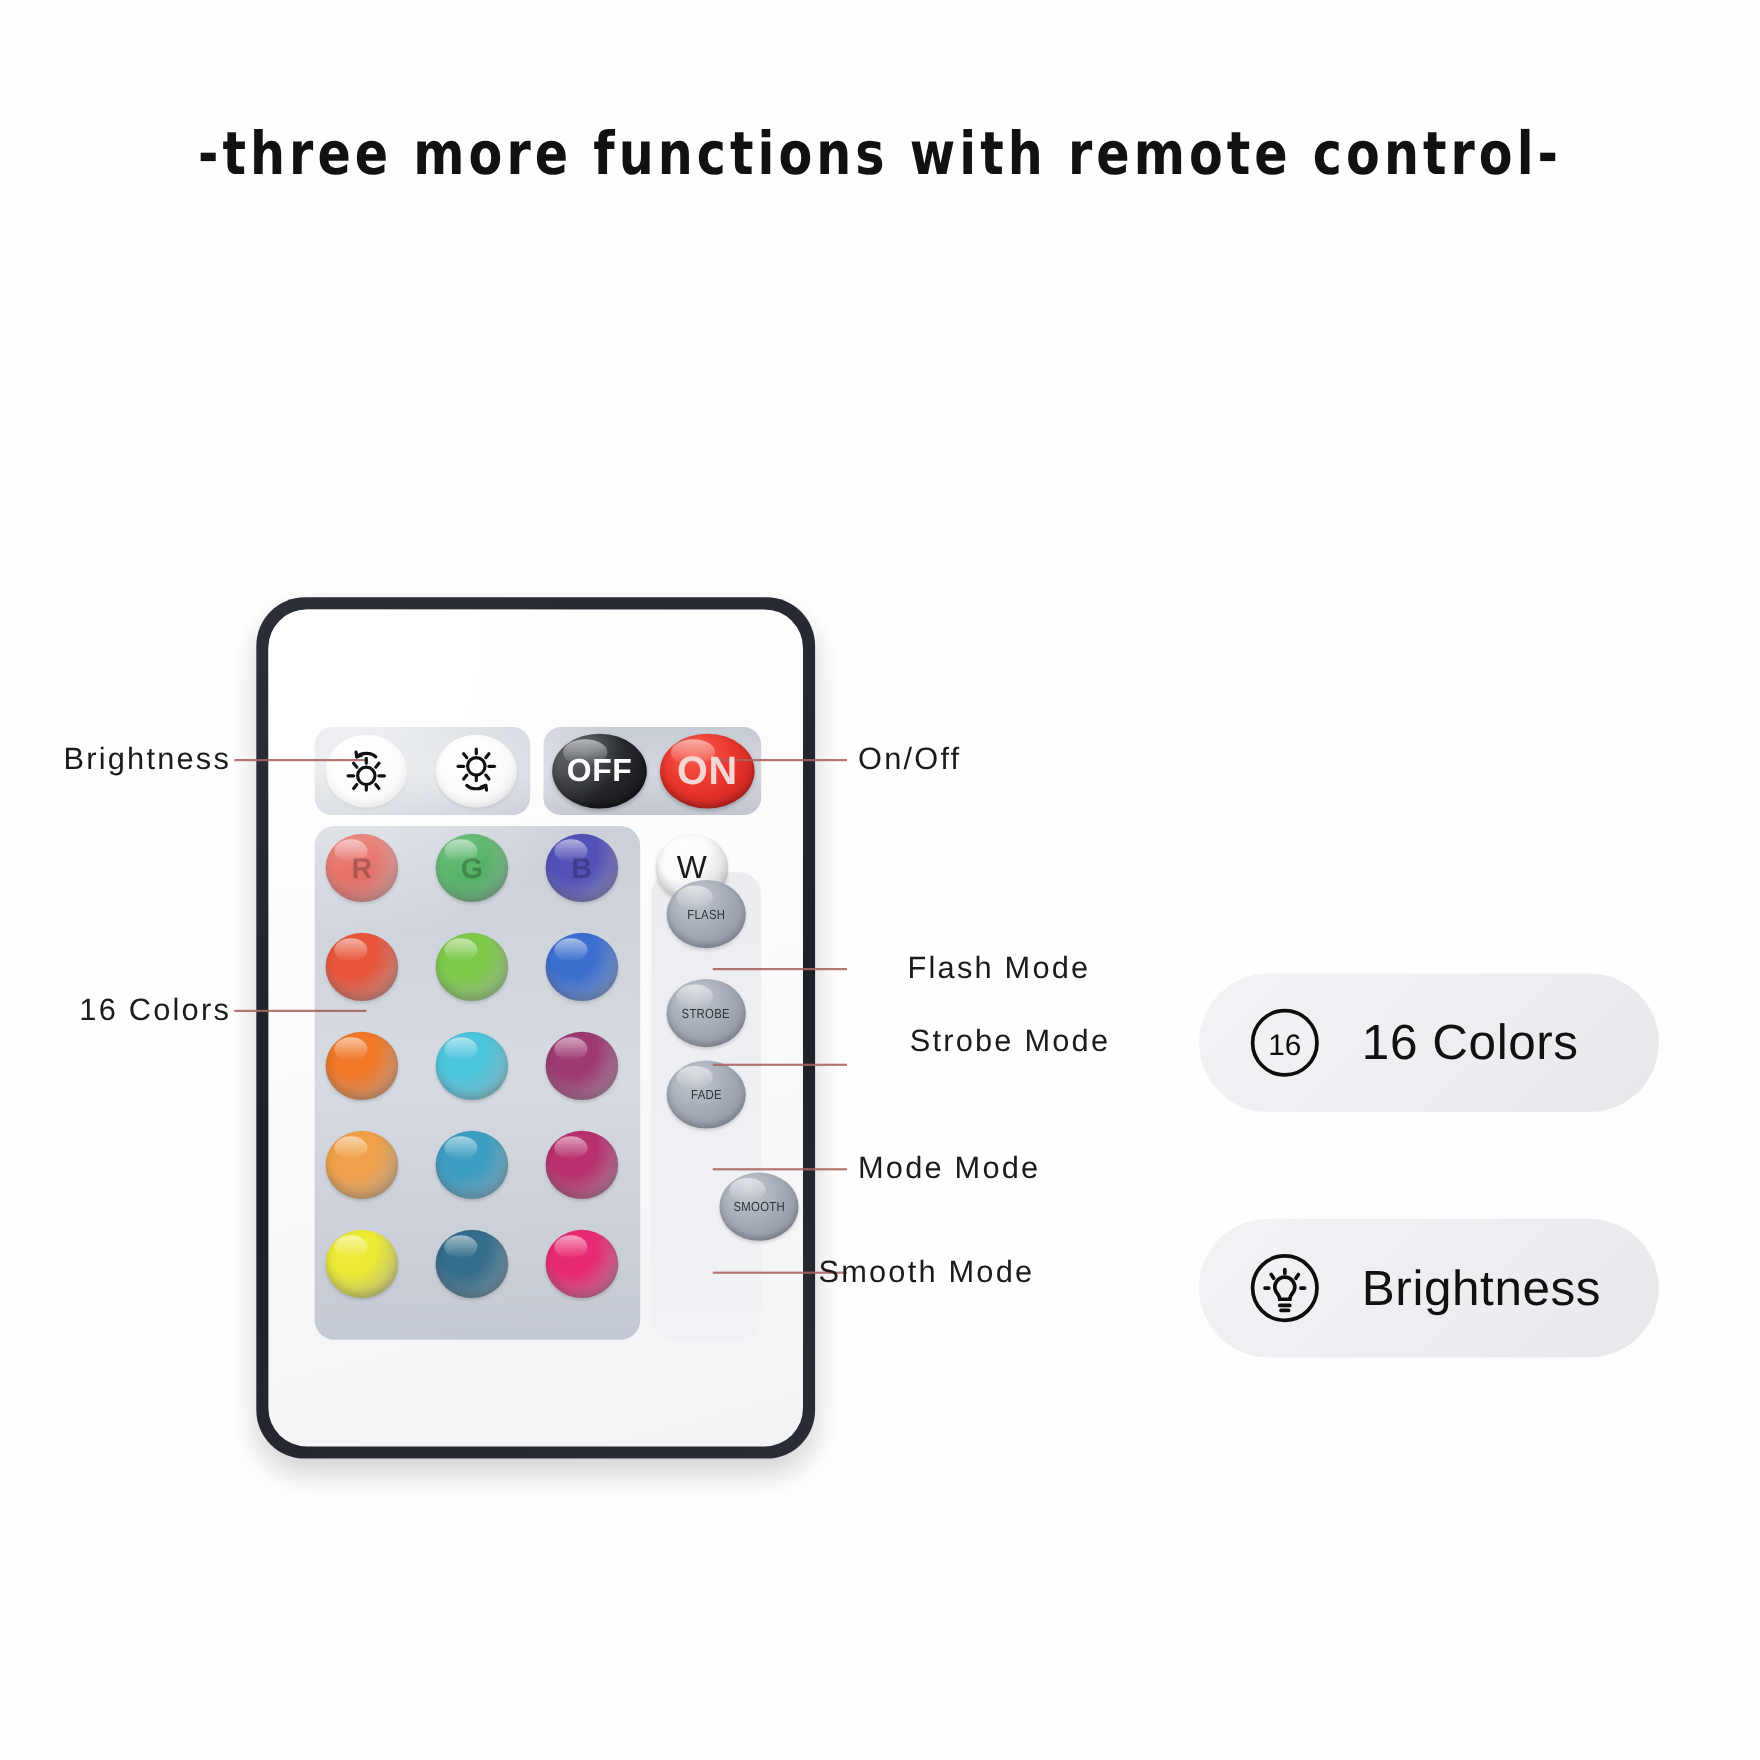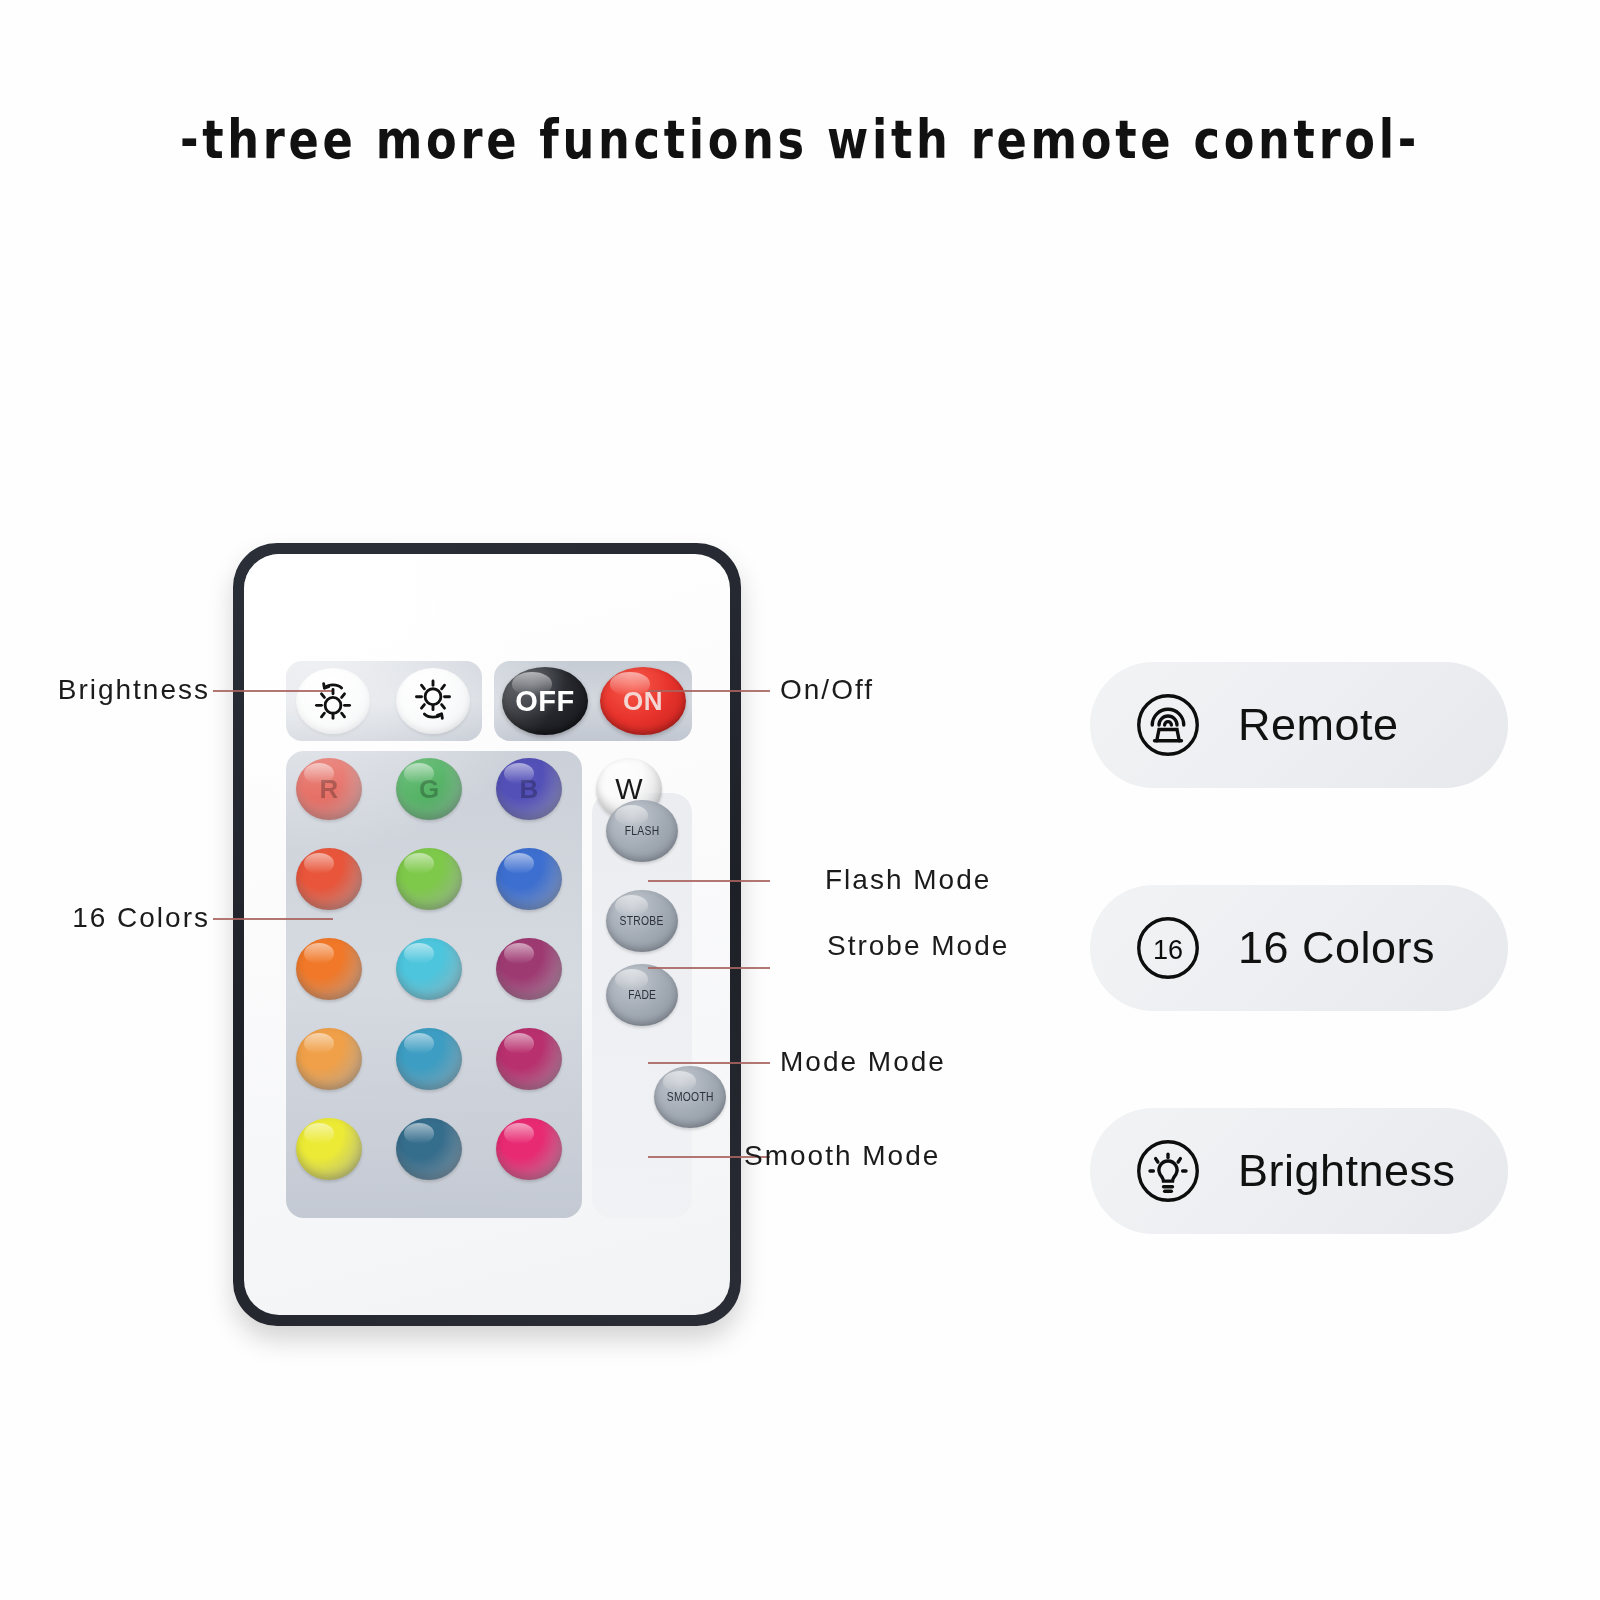--- a/index.html
+++ b/index.html
@@ -115,21 +115,21 @@
   #btn-off {
     left: 258px; top: 113px; width: 86px; height: 68px;
     background: radial-gradient(ellipse at 35% 25%, #4d5158 0%, #24262b 50%, #111316 100%);
     color: #ffffff; font-size: 29px; letter-spacing: 0.5px;
     box-shadow: inset 0 -3px 7px rgba(0,0,0,0.45), 0 2px 4px rgba(0,0,0,0.25);
     font-family: "Liberation Sans", sans-serif;
   }
   #btn-on {
     left: 356px; top: 113px; width: 86px; height: 68px;
     background: radial-gradient(ellipse at 38% 26%, #f8594a 0%, #e8342c 48%, #c21d1c 100%);
-    color: #f4d6d4; font-size: 26px; letter-spacing: 0.5px;
+    color: #f4d6d4; font-size: 36px; letter-spacing: 0.5px;
     box-shadow: inset 0 -3px 7px rgba(0,0,0,0.30), 0 2px 4px rgba(0,0,0,0.22);
     font-family: "Liberation Sans", sans-serif;
   }
 
   
   .btn-color {
     width: 66px; height: 62px;
     box-shadow: inset 0 -4px 8px rgba(0,0,0,0.18), 0 2px 3px rgba(0,0,0,0.14);
     color: rgba(0,0,0,0.45);
     font-size: 26px;
@@ -311,33 +311,20 @@
 
   <div class="callout left" style="left:10px; top:674px; width:200px;">Brightness</div>
   <div class="callout left" style="left:10px; top:902px; width:200px;">16 Colors</div>
 
   <div class="callout" style="left:780px; top:674px;">On/Off</div>
   <div class="callout" style="left:780px; top:864px;margin-left:45px;">Flash Mode</div>
   <div class="callout" style="left:780px; top:930px;margin-left:47px;">Strobe Mode</div>
   <div class="callout" style="left:780px; top:1046px;">Mode Mode</div>
   <div class="callout" style="left:744px; top:1140px;">Smooth Mode</div>
 
-  <div class="pill" id="pill-remote">
-    <svg class="pill-icon" viewBox="0 0 64 64">
-      <g fill="none" stroke="#0d0d0d" stroke-width="3" stroke-linecap="round">
-        <circle cx="32" cy="32" r="26"></circle>
-        <path d="M18 32 a14 14 0 0 1 28 0"></path>
-        <path d="M24 32 a8 8 0 0 1 16 0"></path>
-        <path d="M29 32 a3 3 0 0 1 6 0"></path>
-        <path d="M22 46 L24 36 L40 36 L42 46"></path>
-        <line x1="20" y1="46" x2="44" y2="46"></line>
-      </g>
-    </svg>
-    <div class="pill-label">Remote</div>
-  </div>
 
   <div class="pill" id="pill-16colors">
     <svg class="pill-icon" viewBox="0 0 64 64">
       <circle cx="32" cy="32" r="26" fill="none" stroke="#0d0d0d" stroke-width="3"></circle>
       <text id="badge-16-text" x="32" y="42" text-anchor="middle" font-family="Liberation Sans, sans-serif" font-size="24" fill="#0d0d0d">16</text>
     </svg>
     <div class="pill-label">16 Colors</div>
   </div>
 
   <div class="pill" id="pill-brightness">

